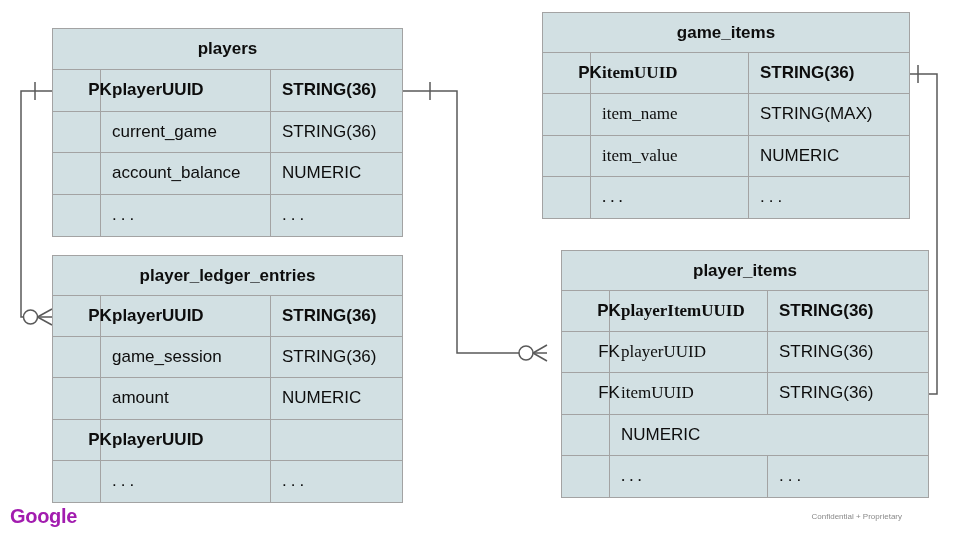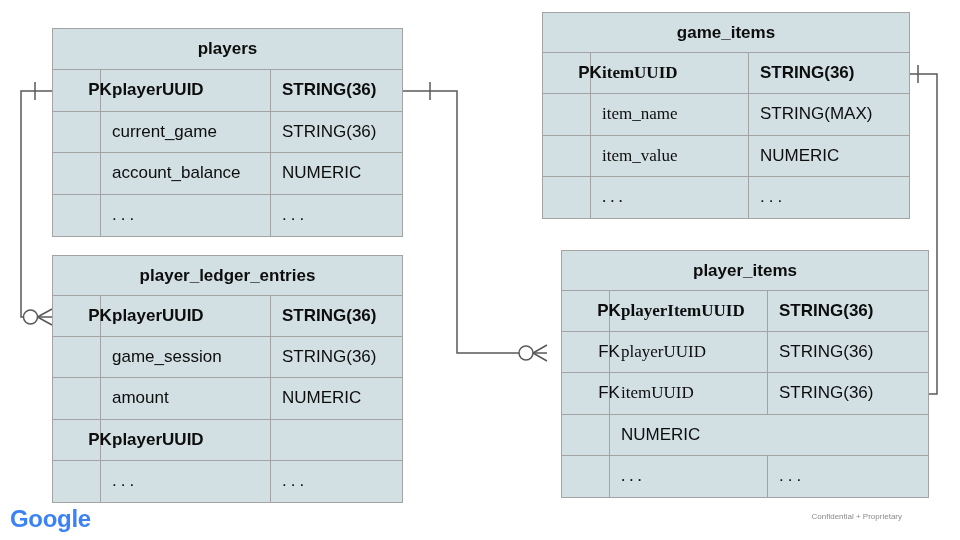--- a/index.html
+++ b/index.html
@@ -43,21 +43,21 @@
   #tbl-game-items .t-row{height:41.25px;}
   #tbl-ledger{top:255px;justify-content:flex-end;}
   #tbl-ledger .t-title{height:40px;}
   #tbl-ledger .t-row{height:41.2px;}
   #tbl-player-items{top:250px;margin-left:19px;}
   #tbl-player-items .t-title{height:40px;}
   #tbl-player-items .t-row{height:41.2px;}
 
   .google-logo{
     position:absolute;left:10px;top:505px;z-index:1;
-    font-size:24px;font-weight:bold;letter-spacing:-0.3px;color:#3b82f6;
+    font-size:20px;font-weight:bold;letter-spacing:-0.3px;color:#a21caf;
   }
   .confidential{
     position:absolute;right:58px;top:512px;z-index:1;
     font-size:8px;color:#8a8a8a;padding-left:44px;
   }
 </style>
 </head>
 <body>
 
 <div id="slide">

